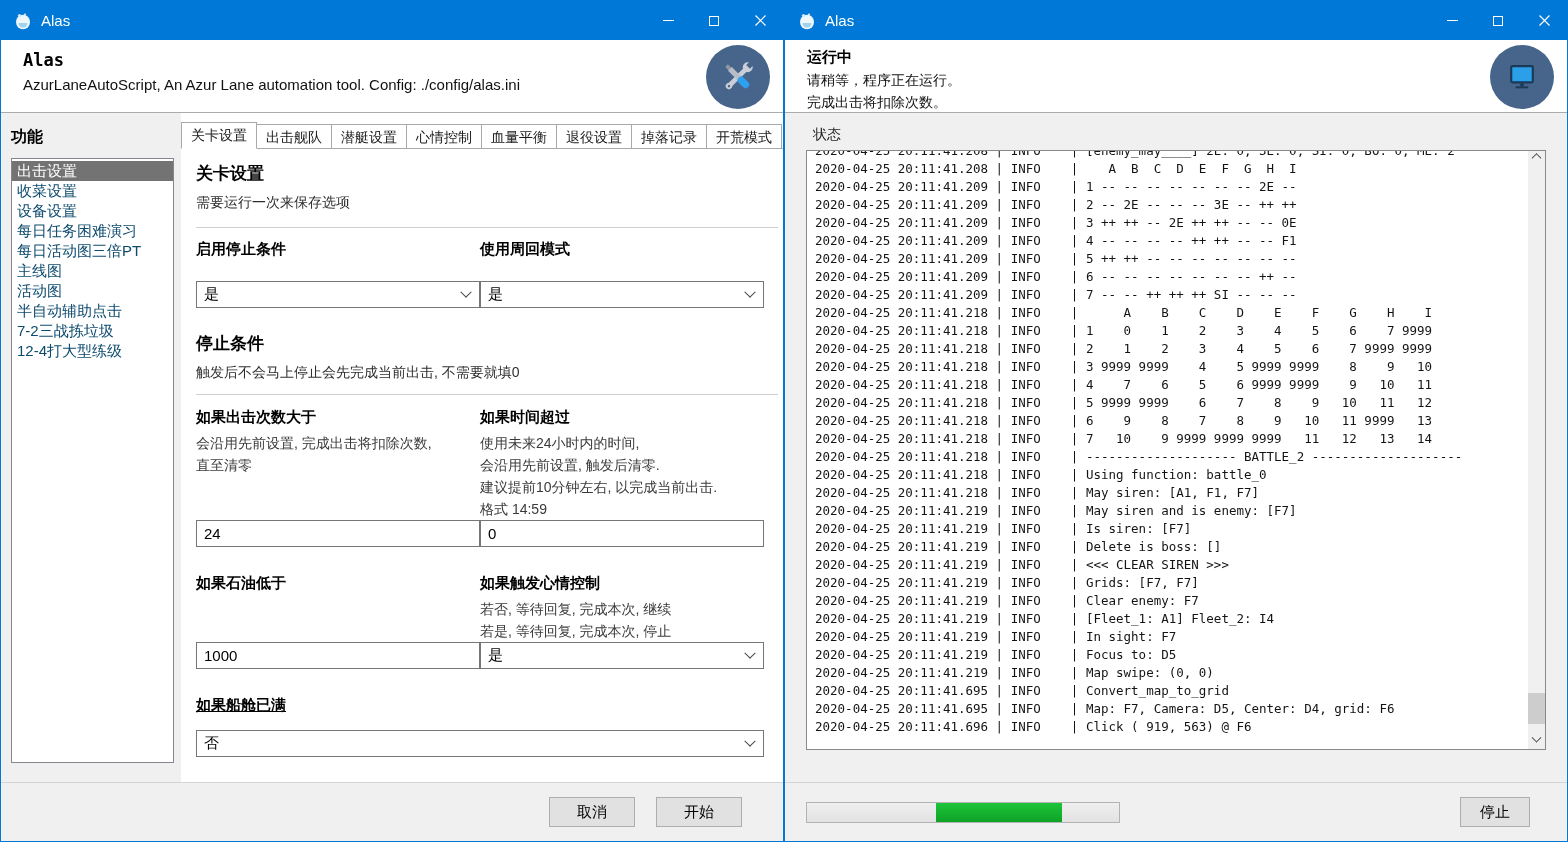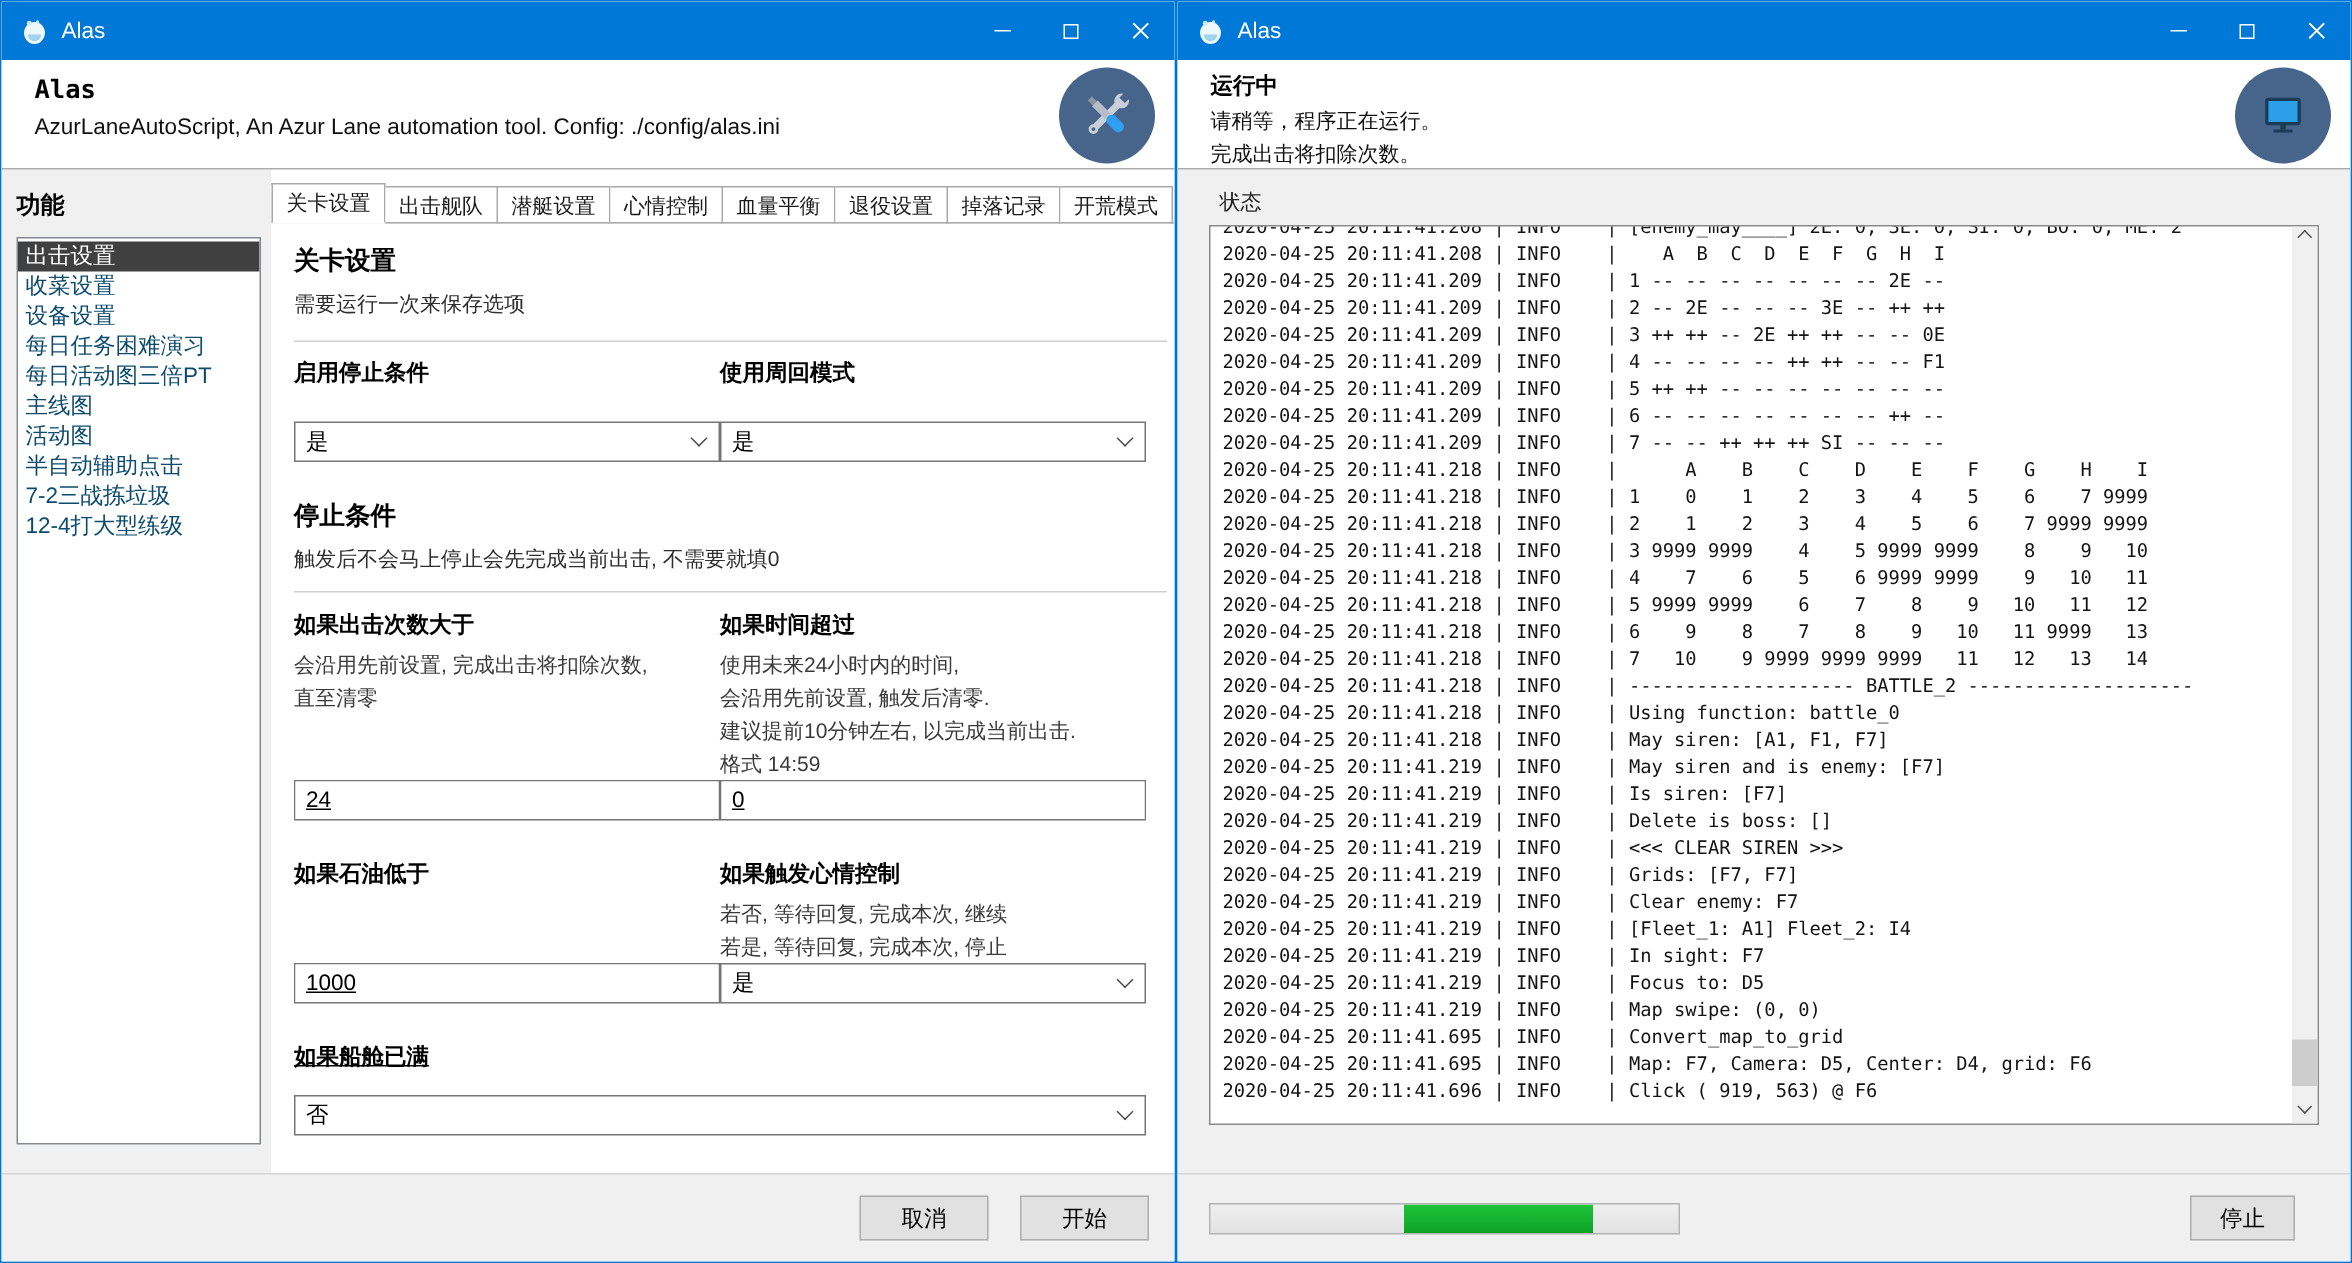--- a/index.html
+++ b/index.html
@@ -23,49 +23,49 @@
   .hdr-lines { font-size:14px; margin:2px 0 0 22px; color:#111; line-height:22px; }
   .hdr-title2 { font-weight:bold; font-size:15px; margin:8px 0 0 22px; }
   .circle-btn { position:absolute; right:13px; top:5px; width:64px; height:64px; border-radius:50%; background:#47648b; display:flex; align-items:center; justify-content:center; cursor:pointer; }
 
   
   .lbody { display:flex; flex:1; min-height:0; }
   .sidebar { width:180px; background:#f0f0f0; padding:14px 7px 0 10px; flex-shrink:0; }
   .sidebar-title { font-weight:bold; font-size:16px; margin-bottom:10px; }
   .listbox { background:#fff; border:1px solid #828790; height:605px; overflow:hidden; padding-top:2px; }
   .sbitem { font-size:15px; height:20px; line-height:20px; padding:0 5px; white-space:nowrap; overflow:hidden; color:#0c4a6e; }
-  .sbitem.selected { background:#404040; color:#fff; }
+  .sbitem.selected { background:#737373; color:#fff; }
 
   .main { flex:1; display:flex; flex-direction:column; background:#fff; min-width:0; }
   .tabbar { display:flex; align-items:flex-end; margin-top:9px; border-bottom:1px solid #a9a9a9; }
   .tab { font-size:14px; height:25px; line-height:24px; padding:0 9px; border:1px solid #a9a9a9; border-left:none; margin-bottom:-1px; background:#fff; color:#1a1a1a; white-space:nowrap; }
   .tab:first-child { border-left:1px solid #a9a9a9; }
   .tab.active { border-bottom:1px solid #fff; height:27px; line-height:25px; }
 
   .content { flex:1; padding:13px 5px 0 15px; }
   .panel-heading { font-size:17px; font-weight:bold; line-height:23px; }
   .panel-sub { font-size:14px; color:#2e2e2e; margin-top:7px; line-height:20px; }
   .sep { border:none; border-top:1px solid #cfcfcf; margin-top:15px; }
   .fgrid { display:grid; grid-template-columns:1fr 1fr; padding-right:14px; }
   .fcell { display:flex; flex-direction:column; }
   .flabel { font-weight:bold; font-size:15px; line-height:20px; }
   .fhelp { font-size:14px; color:#3a3a3a; margin-top:5px; line-height:22px; }
   .control { margin-top:auto; height:27px; border:1px solid #767676; background:#fff; display:flex; align-items:center; justify-content:space-between; padding:0 9px 0 7px; font-size:15px; color:#000; }
   .control.inputctl { padding:0; }
-  .control input { border:none; outline:none; width:100%; height:100%; font-size:15px; padding:0 7px; font-family:"Liberation Sans",sans-serif;text-decoration:underline; }
+  .control input { border:none; outline:none; width:100%; height:100%; font-size:15px; padding:0 7px; font-family:"Liberation Sans",sans-serif; }
   .chev { width:8px; height:8px; border-right:1.4px solid #4a4a4a; border-bottom:1.4px solid #4a4a4a; transform:rotate(45deg) translate(-2px,-2px); }
   .row1 { margin-top:11px; min-height:69px; }
   .sec2-head { margin-top:24px; }
   .row2 { margin-top:12px; min-height:130px; }
   .row3 { margin-top:26px; min-height:83px; }
   .row4-label { margin-top:26px;text-decoration:underline; }
   .row4-ctl { margin-top:15px; margin-right:14px; }
 
   .wfooter { height:59px; background:#f0f0f0; border-top:1px solid #d4d4d4; flex-shrink:0; display:flex; align-items:center; }
-  .lfooter { justify-content:flex-end; gap:21px; padding-right:17px; }
+  .lfooter { justify-content:flex-end; gap:21px; padding-right:41px; }
   .btn { min-width:86px; height:30px; background:#e1e1e1; border:1px solid #adadad; font-size:15px; color:#000; display:flex; align-items:center; justify-content:center; cursor:pointer; }
 
   
   .rbody { flex:1; background:#f0f0f0; padding:0 21px; min-height:0; }
   .status-label { font-size:14px; color:#222; margin:13px 0 6px 7px; }
   .logbox { background:#fff; border:1px solid #898989; height:600px; display:flex; overflow:hidden; }
   .loglines { flex:1; overflow:hidden; margin-top:-9px; padding-left:8px; font-family:"DejaVu Sans Mono","Liberation Mono",monospace; font-size:12.5px; line-height:18px; white-space:pre; color:#141414; }
   .vscroll { width:17px; background:#f0f0f0; position:relative; display:flex; flex-direction:column; justify-content:space-between; align-items:center; flex-shrink:0; }
   .scroll-arrow { height:17px; width:17px; display:flex; align-items:center; justify-content:center; }
   .chev-up { width:7px; height:7px; border-left:1.4px solid #505050; border-top:1.4px solid #505050; transform:rotate(45deg) translate(-1px,-1px); }

